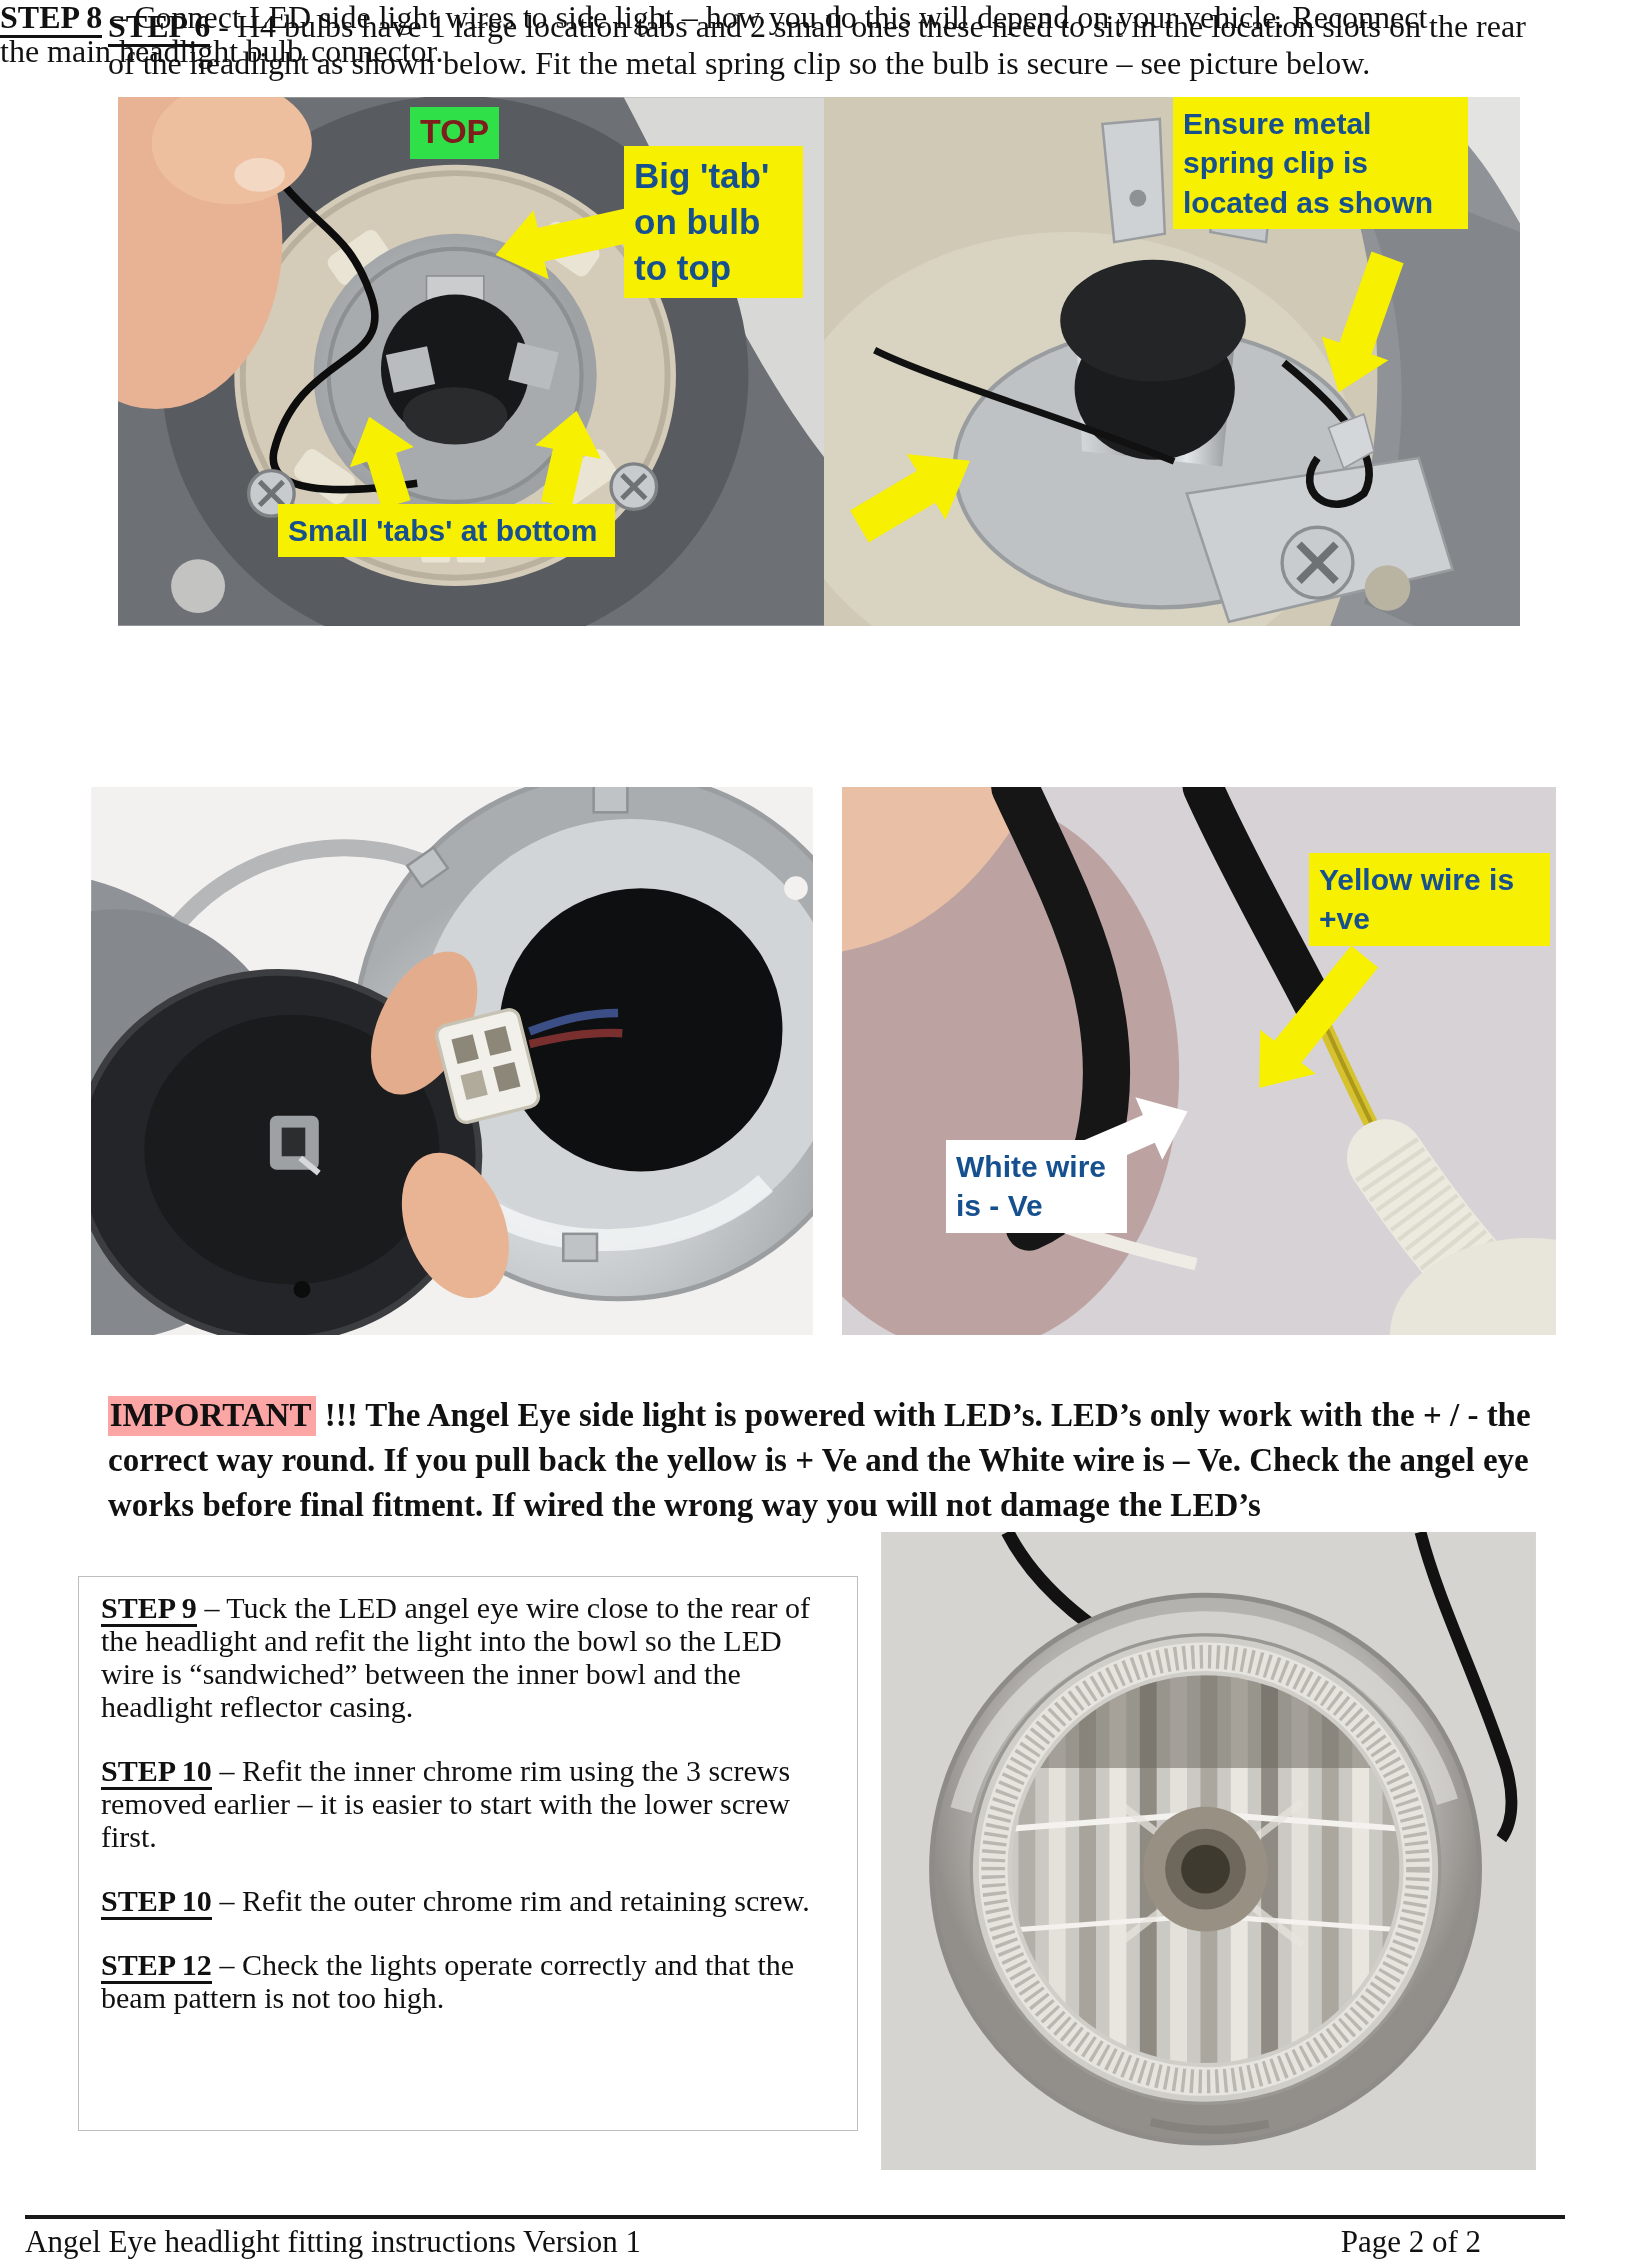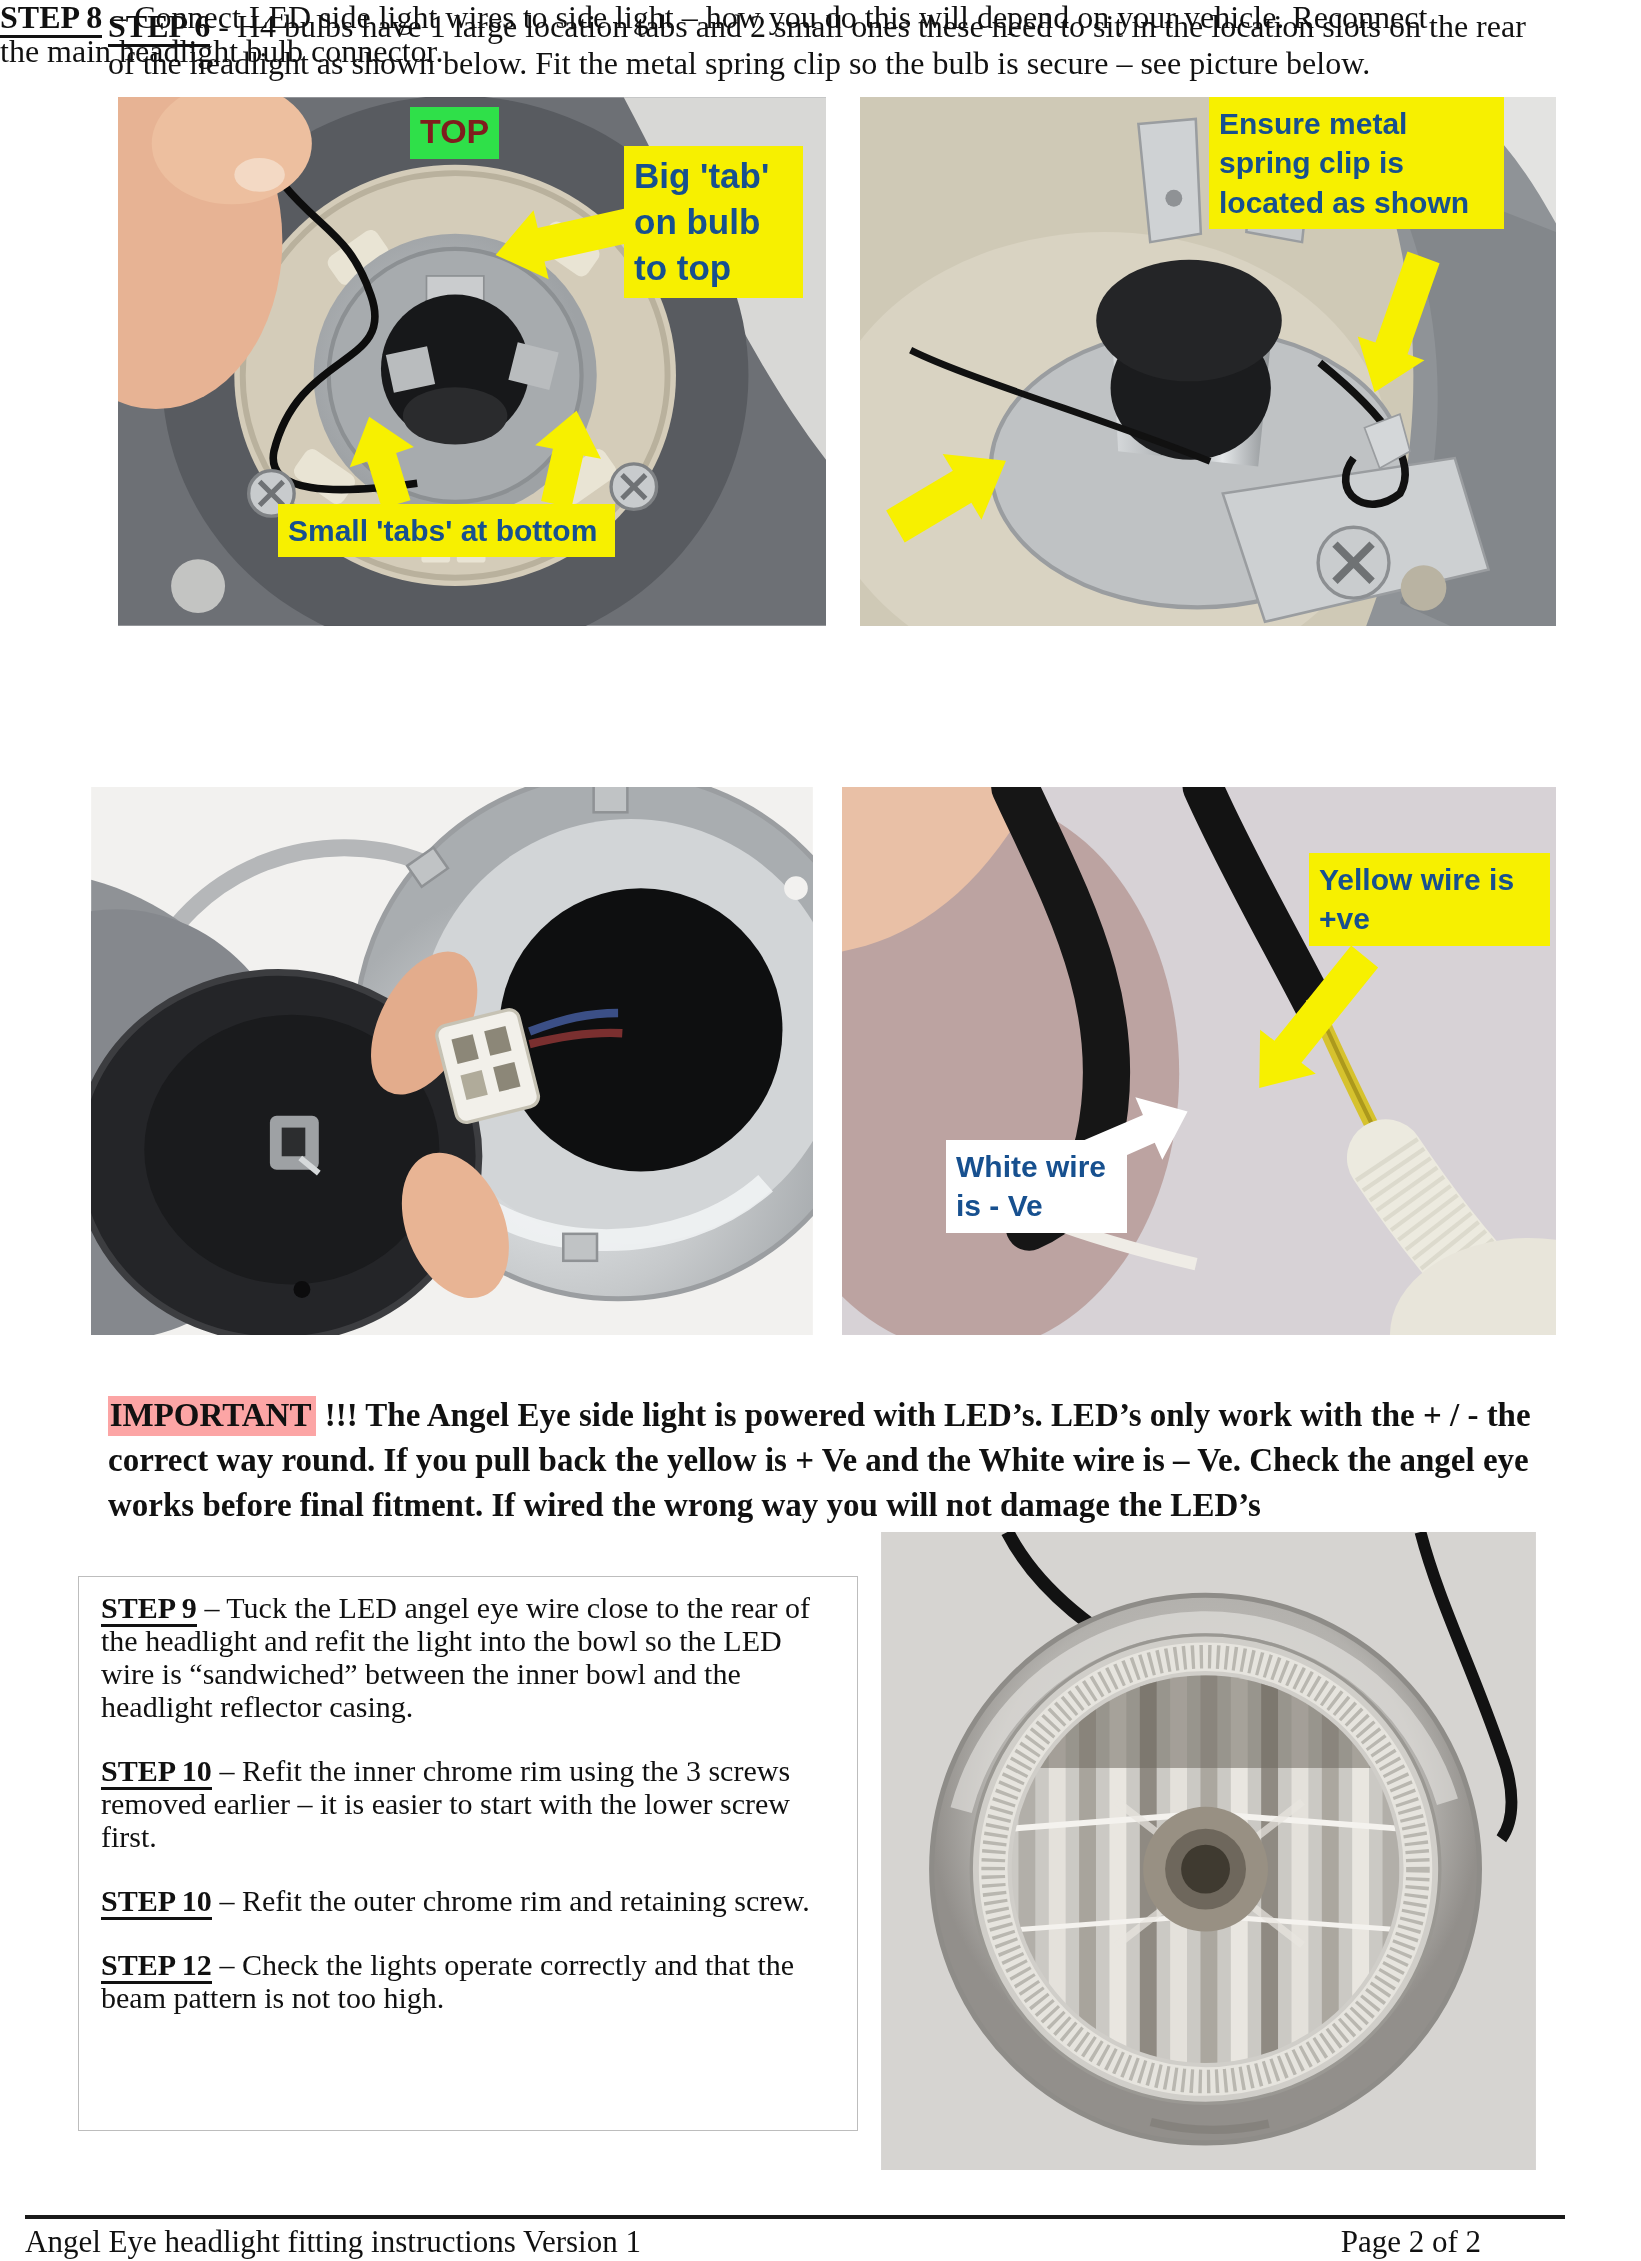--- a/index.html
+++ b/index.html
@@ -18,21 +18,21 @@
   #important .hl{background:#fca5a5;padding:0.8px 5px 2.5px 1.7px;}
 
   #stepsbox{position:absolute;left:78px;top:1576px;width:780px;height:555px;
             border:1.7px solid #bdbdbd;box-sizing:border-box;
             padding:13.5px 23.6px 0 22px;font-size:30px;line-height:33px;}
   #stepsbox p{margin:0 0 31px 0;}
 
   
   figure{position:absolute;margin:0;overflow:hidden;}
   #photo1{left:118px;top:97px;width:708px;height:529px;}
-  #photo2{left:860px;top:97px;width:696px;height:529px;}
+  #photo2{left:824px;top:97px;width:696px;height:529px;}
   #photo3{left:91px;top:787px;width:722px;height:548px;}
   #photo4{left:842px;top:787px;width:714px;height:548px;}
   #photo5{left:881px;top:1532px;width:655px;height:638px;}
   figure svg{position:absolute;left:0;top:0;}
 
   
   .co{position:absolute;font-family:"Liberation Sans",sans-serif;font-weight:bold;
       font-size:30px;line-height:1.32;box-sizing:border-box;}
   .co.yellow{background:#F7F000;color:#17508F;padding:6.7px 10px;}
   .co.white{background:#ffffff;color:#17508F;padding:6.7px 10px;}

